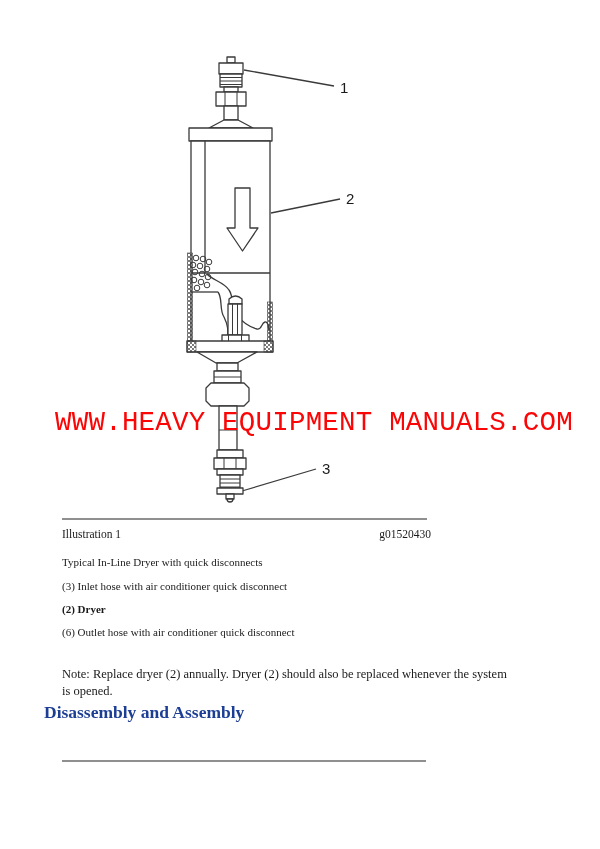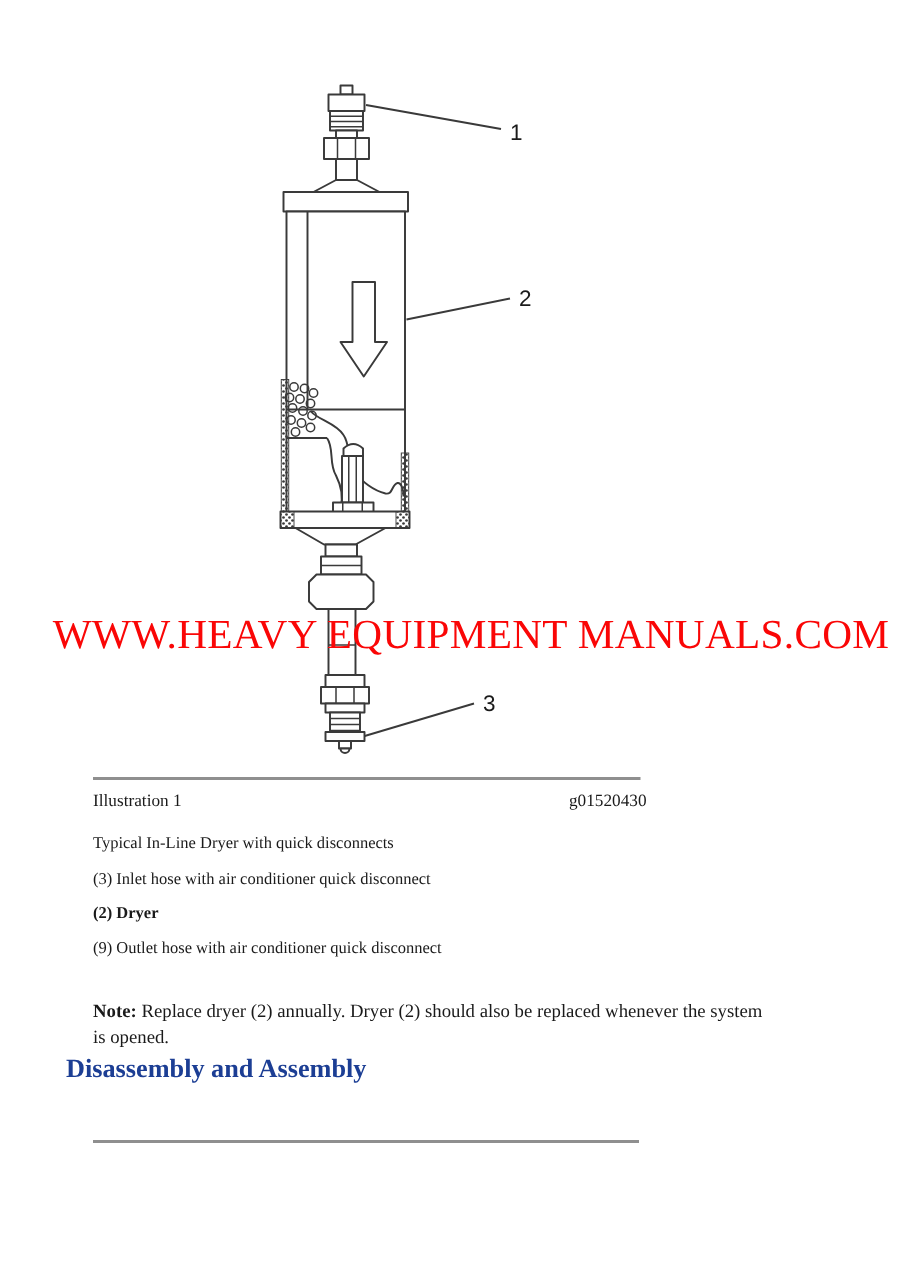--- a/index.html
+++ b/index.html
@@ -8,33 +8,33 @@
   }
   html,body{margin:0;padding:0;}
   body{background:#e8e8e8;font-family:"Liberation Serif", serif;}
   .page{position:relative;width:600px;height:849px;background:var(--page_bg);margin:0 auto;overflow:hidden;}
   svg .ln{fill:none;stroke:var(--line);stroke-width:1.3;stroke-linejoin:round;}
   svg .fw{fill:#ffffff;stroke:var(--line);stroke-width:1.3;stroke-linejoin:round;}
   svg .thin{fill:none;stroke:var(--line);stroke-width:1;}
   svg .stip{fill:url(#stip);stroke:var(--line);stroke-width:0.6;}
   svg text.callout{font-family:"Liberation Sans", sans-serif;font-size:15px;fill:var(--text);}
   .watermark{position:absolute;left:0;right:0;top:407px;text-align:center;white-space:nowrap;
-    font-family:Liberation Serif, serif;font-size:27.5px;letter-spacing:.2px;color:var(--watermark_red);padding-left:28px;}
+    font-family:Liberation Mono, monospace;font-size:27.5px;letter-spacing:.2px;color:var(--watermark_red);padding-left:28px;}
   .rule{position:absolute;height:2px;background:var(--rule);}
   .rule1{left:62px;top:518px;width:365px;}
   .rule2{left:62px;top:760px;width:364px;}
   .illusrow{position:absolute;left:62px;top:528px;width:369px;display:flex;justify-content:space-between;
     font-size:11.5px;color:var(--text);gap:40px;}
   .capline{position:absolute;left:62px;font-size:11px;color:var(--text);white-space:nowrap;}
   .cap-title{top:556px;}
   .cap-item0{top:580px;}
   .cap-item1{top:603px;font-weight:bold;}
   .cap-item2{top:626px;}
   .note{position:absolute;left:62px;top:653px;width:452px;font-size:12.5px;line-height:17px;color:var(--text);}
-  .note b{font-weight:bold;text-align:center;}
+  .note b{font-weight:normal;text-align:center;}
   .heading{position:absolute;left:44px;top:702px;font-size:17.5px;font-weight:bold;color:var(--heading_blue);}
 </style>
 </head>
 <body>
 
 <div class="page">
 
   <svg width="600" height="515" viewBox="0 0 600 515" style="position:absolute;left:0;top:0;">
     <defs>
       <pattern id="stip" width="4" height="4" patternUnits="userSpaceOnUse">
@@ -144,21 +144,21 @@
   <div class="rule rule1"></div>
 
   <div class="illusrow">
     <span>Illustration 1</span>
     <span>g01520430</span>
   </div>
 
   <div class="capline cap-title">Typical In-Line Dryer with quick disconnects</div>
   <div class="capline cap-item0">(3) Inlet hose with air conditioner quick disconnect</div>
   <div class="capline cap-item1">(2) Dryer</div>
-  <div class="capline cap-item2">(9) Outlet hose with air conditioner quick disconnect</div>
+  <div class="capline cap-item2">(6) Outlet hose with air conditioner quick disconnect</div>
 
   <p class="note"><b>Note:</b><span> Replace dryer (2) annually. Dryer (2) should also be replaced whenever the system is opened.</span></p>
 
   <div class="heading">Disassembly and Assembly</div>
 
   <div class="rule rule2"></div>
 
 </div>
 
 </body></html>

